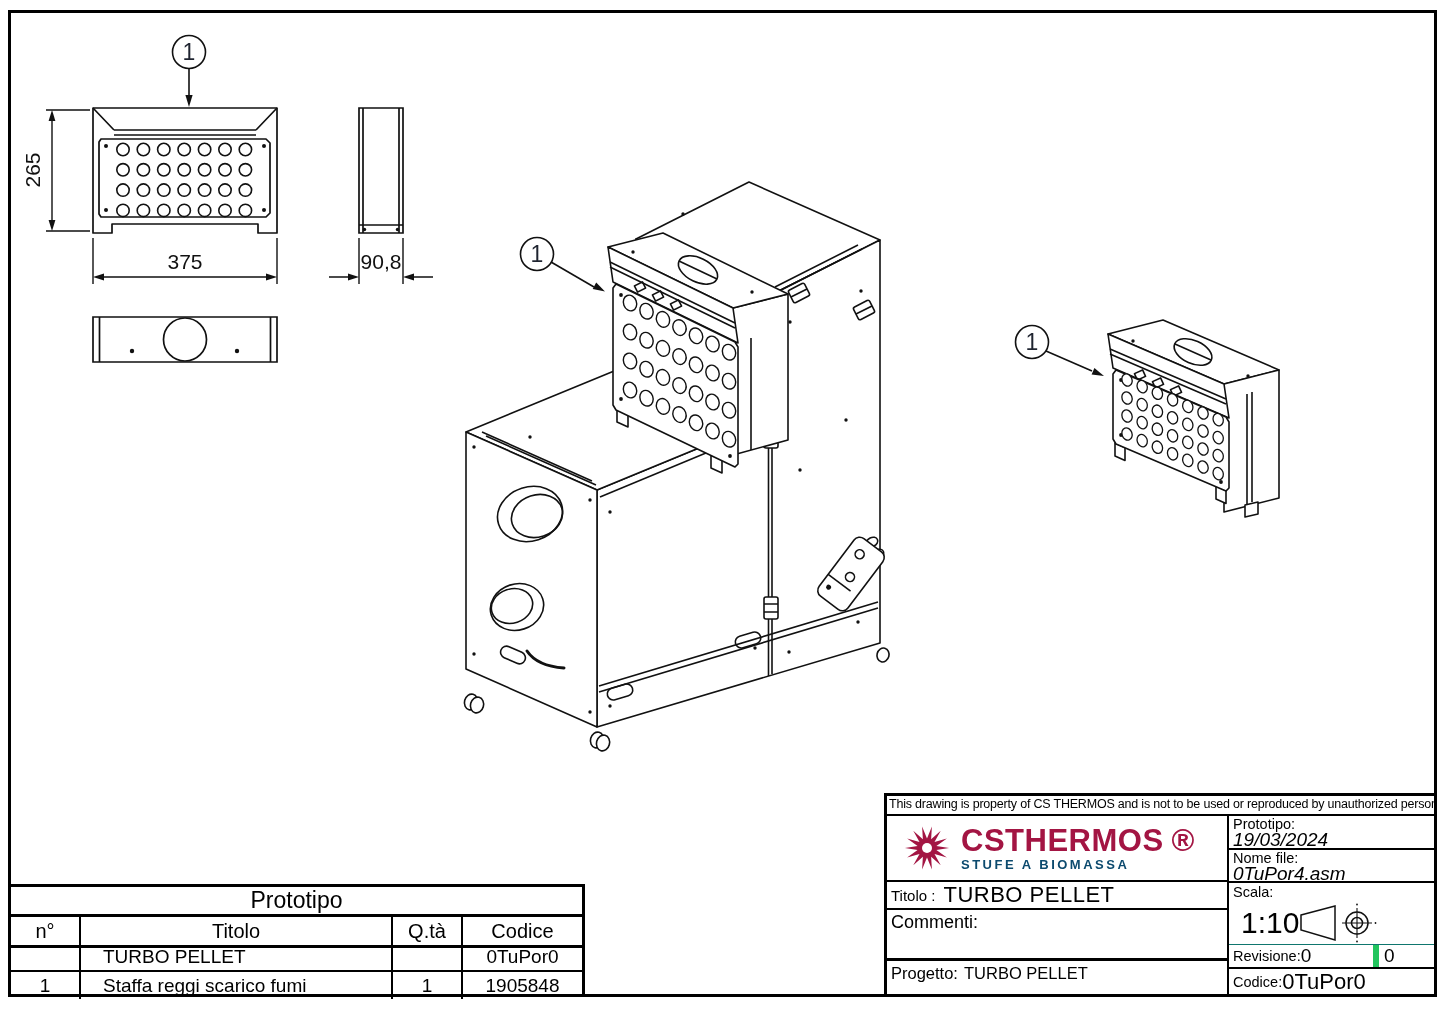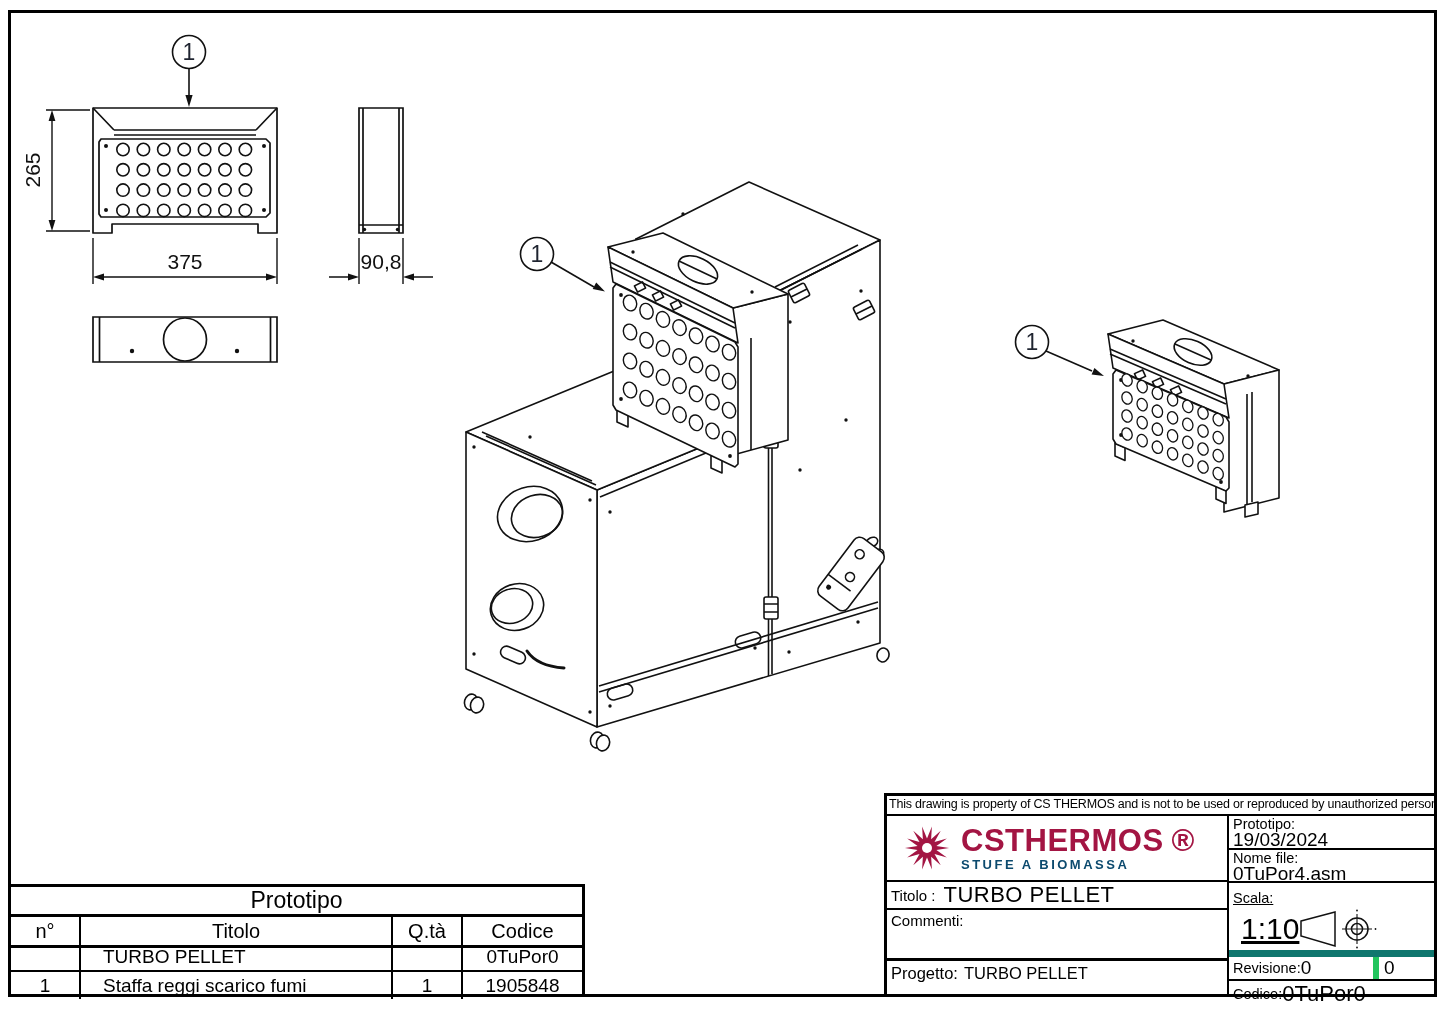--- a/index.html
+++ b/index.html
@@ -31,27 +31,27 @@
   .tb-body{flex:1;display:flex;min-height:0;}
   .tb-left{width:340px;border-right:2px solid #000;display:flex;flex-direction:column;}
   .tb-right{flex:1;display:flex;flex-direction:column;}
   .tb-logo{height:64px;border-bottom:2px solid #000;display:flex;align-items:center;padding-left:16px;gap:10px;}
   .brand-text{display:flex;flex-direction:column;}
   .brand-name{font-size:31px;font-weight:700;letter-spacing:0.5px;line-height:31px;display:flex;gap:8px;align-items:flex-start;}
   .brand-tag{font-size:13px;font-weight:700;letter-spacing:2.5px;line-height:14px;margin-top:2px;}
   .tb-titolo{height:26px;border-bottom:2px solid #000;display:flex;align-items:center;padding-left:4px;}
   .tb-titolo .lbl{font-size:15px;margin-right:8px;}
   .tb-titolo .val{font-size:22px;letter-spacing:0.5px;}
-  .tb-commenti{height:46px;border-bottom:3px solid #000;padding:2px 0 0 4px;font-size:15px;}
+  .tb-commenti{height:46px;border-bottom:3px solid #000;padding:2px 0 0 4px;font-size:18px;}
   .tb-progetto{flex:1;padding:3px 0 0 4px;font-size:16.5px;display:flex;gap:6px;}
   .tb-proto{height:32px;border-bottom:2px solid #000;padding:1px 0 0 4px;}
   .tb-nome{height:30px;border-bottom:2px solid #000;padding:1px 0 0 4px;}
   .sm-lbl{font-size:14.5px;line-height:15px;display:block;}
-  .md-val{font-size:19px;line-height:16px;display:block;}
-  .tb-scala{height:72px;border-bottom:7px solid #0f766e;padding:8px 0 0 4px;text-decoration:underline;}
+  .md-val{font-size:19px;line-height:16px;display:block;font-style:italic;}
+  .tb-scala{height:72px;border-bottom:1px solid #0f766e;padding:2px 0 0 4px;}
   .scala-row{display:flex;align-items:center;margin:2px 0 0 8px;}
   .scala-val{font-size:30px;}
   .tb-rev{height:23px;border-bottom:2px solid #000;display:flex;}
   .tb-rev-main{flex:1;border-right:6px solid #22c55e;display:flex;align-items:center;padding-left:4px;}
   .tb-rev-main .lbl{font-size:14.5px;}
   .tb-rev-main .val{font-size:19px;}
   .tb-rev-extra{width:50px;display:flex;align-items:center;padding-left:5px;font-size:19px;}
   .tb-codice{flex:1;display:flex;align-items:center;padding-left:4px;}
   .tb-codice .lbl{font-size:14.5px;}
   .tb-codice .val{font-size:22px;}

